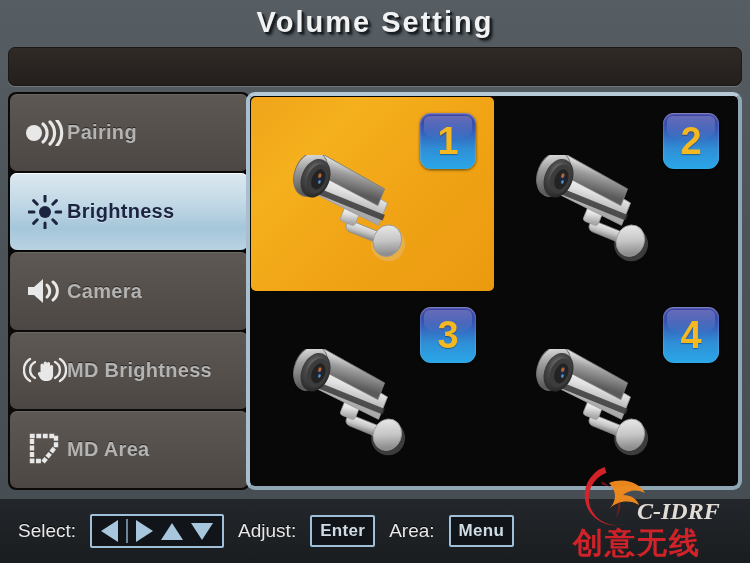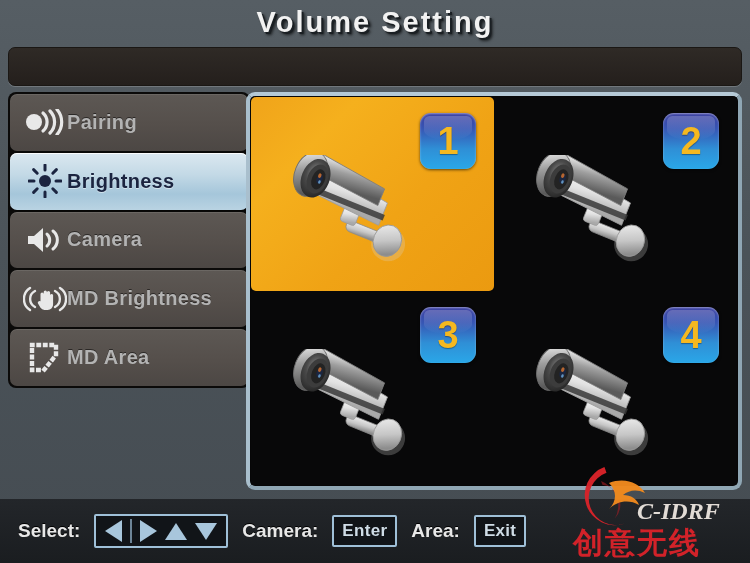--- a/index.html
+++ b/index.html
@@ -43,21 +43,21 @@
   }
 
   
   #main {
     position: absolute; left: 0; top: 92px; width: 750px; height: 405px;
   }
 
   
   #sidebar {
     position: absolute; left: 8px; top: 0;
-    width: 242px; height: 296px;
+    width: 242px; height: 398px;
     background: #0b0a09;
     border-radius: 8px;
     padding: 2px;
     display: flex; flex-direction: column; gap: 2px;
   }
   .menu-item {
     position: relative;
     flex: 1;
     display: flex; align-items: center;
     padding-left: 13px;
@@ -139,21 +139,21 @@
   .cam-icon svg { width: 100%; height: 100%; display: block; }
 
   
   #bottom-bar {
     position: absolute; left: 0; bottom: 0; width: 750px; height: 64px;
     background: linear-gradient(180deg, #23262a 0%, #1a1d20 100%);
     display: flex; align-items: center;
     padding-left: 18px; gap: 14px;
   }
   .hint-label {
-    font-size: 19px; font-weight: bold; color: #e8e8e8;
+    font-size: 19px; font-weight: normal; color: #e8e8e8;
     text-shadow: 0 -1px 0 #000;
     white-space: nowrap;
   }
   .key-box {
     border: 2px solid #9fc0d8;
     background: #111418;
     border-radius: 2px;
     display: flex; align-items: center; justify-content: center;
     padding: 4px 8px;
     cursor: pointer;
@@ -400,28 +400,28 @@
     <span class="hint-label">Select:</span>
 
     <div class="key-box" id="arrow-box">
       <span class="arrow left"></span>
       <span id="arrow-sep"></span>
       <span class="arrow right"></span>
       <span class="arrow up"></span>
       <span class="arrow down"></span>
     </div>
 
-    <span class="hint-label">Camera:</span>
+    <span class="hint-label">Adjust:</span>
     <div class="key-box">
       <span class="key-text">Enter</span>
     </div>
 
     <span class="hint-label">Area:</span>
     <div class="key-box">
-      <span class="key-text">Exit</span>
+      <span class="key-text">Menu</span>
     </div>
   </div>
 
   <div id="watermark">
     <svg viewBox="0 0 162 104">
       <g>
         <path d="M50 10 A30 30 0 1 0 50 70 A24 24 0 1 1 50 16 Z" fill="#d8232a" transform="rotate(-20 45 40)"></path>
         <path d="M42 22 A26 26 0 0 1 42 62 A20 20 0 0 0 42 26 Z" fill="#b81d24" opacity=".55" transform="rotate(-20 45 40)"></path>
         <path d="M44 26 C60 20 74 26 80 36 C72 32 64 33 58 38 C66 38 72 42 74 48 C64 42 52 44 44 52 C52 44 52 34 44 26 Z" fill="#f08a1e"></path>
       </g>

